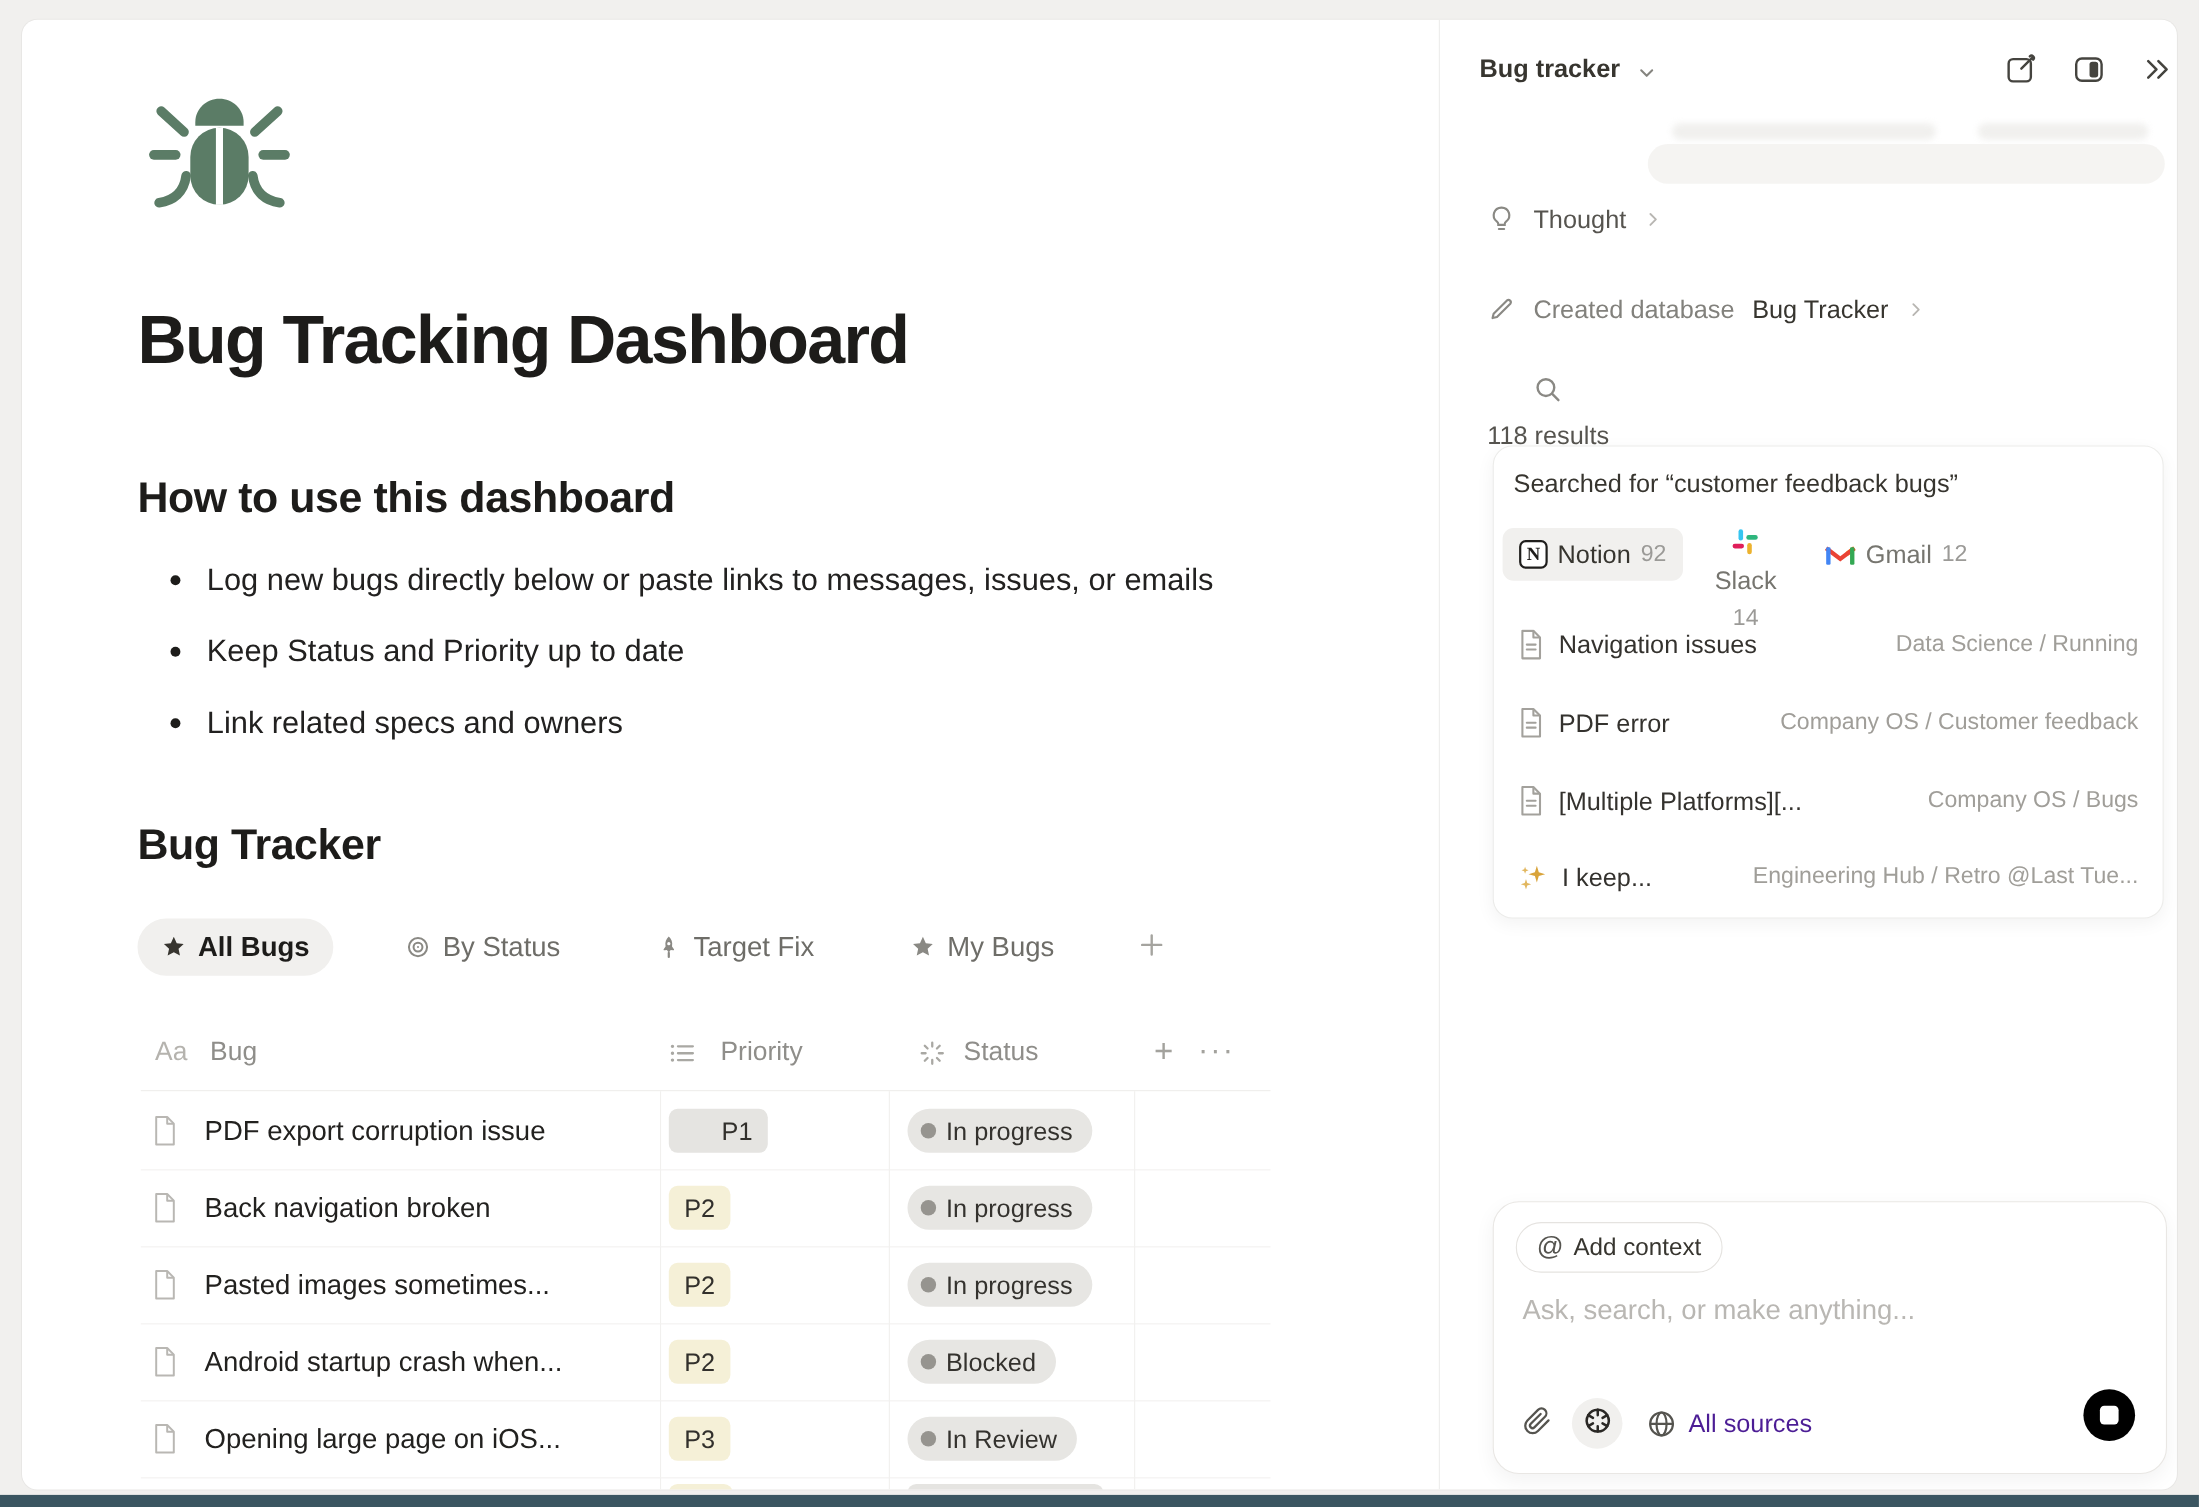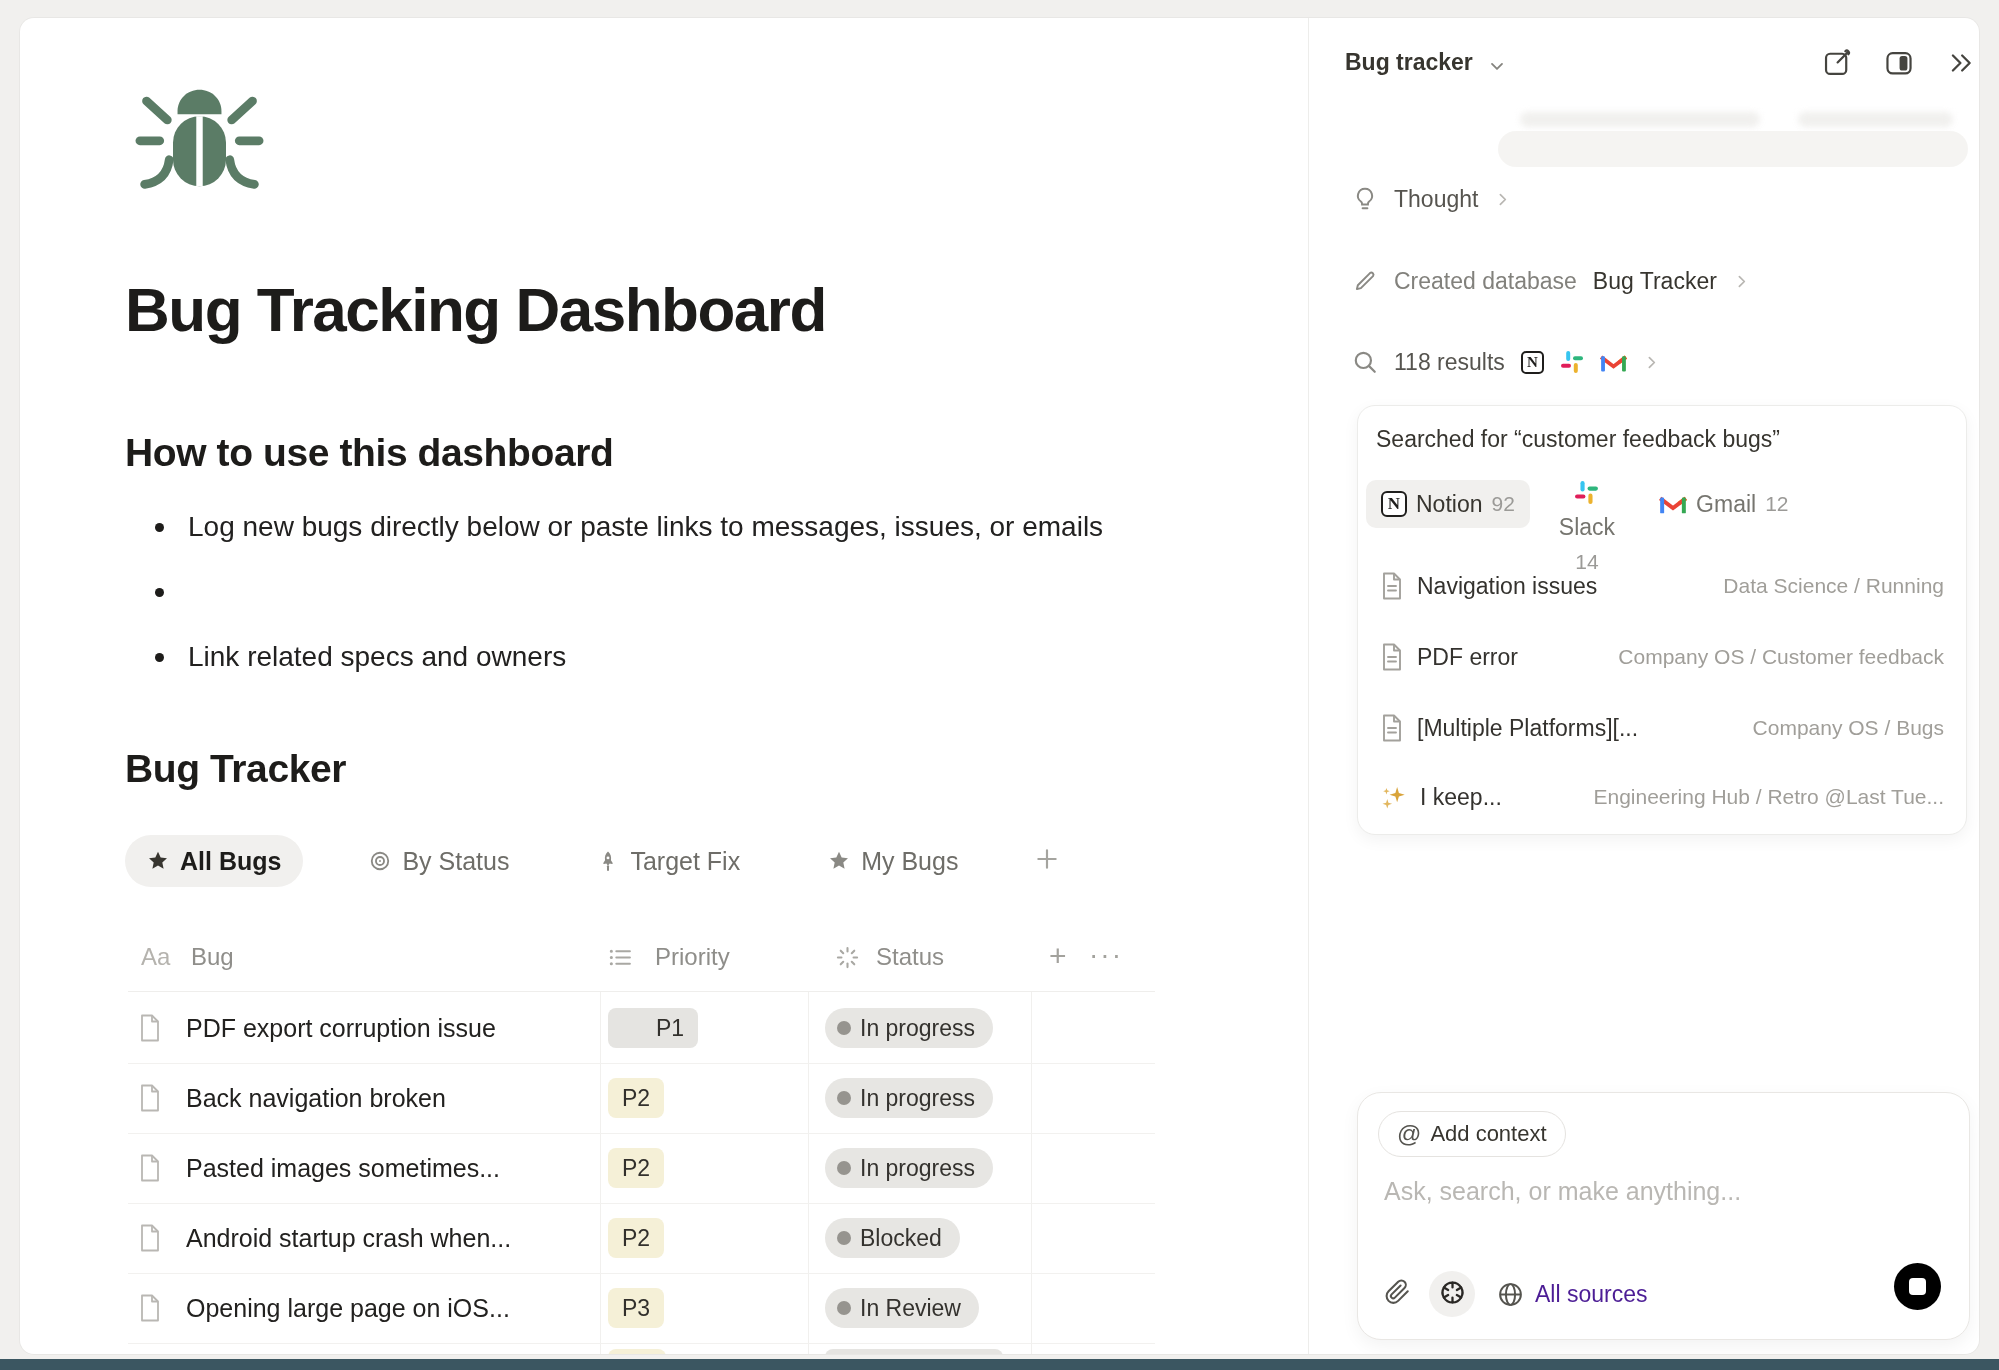--- a/index.html
+++ b/index.html
@@ -121,20 +121,21 @@
 
     <div class="abs h2" style="left:105px;top:413px;">How to use this dashboard</div>
 
     <div class="abs" style="left:105px;top:489px;">
       <div class="bullet-row">
         <span class="bullet-dot"></span>
         <span class="bullet-text">Log new bugs directly below or paste links to messages, issues, or emails</span>
       </div>
       <div class="bullet-row">
         <span class="bullet-dot"></span>
+        <span class="bullet-text">Keep Status and Priority up to date</span>
       </div>
       <div class="bullet-row">
         <span class="bullet-dot"></span>
         <span class="bullet-text">Link related specs and owners</span>
       </div>
     </div>
 
     <div class="abs h2" style="left:105px;top:729px;">Bug Tracker</div>
 
     <div class="abs tabs" style="left:105px;top:817px;">
@@ -348,21 +349,21 @@
           </svg>
       </span>
       <span class="act-label dim">Created database</span>
       <span class="act-strong">Bug Tracker</span>
       <span class="chev">
         <svg width="17" height="17" viewBox="0 0 24 24" fill="none" stroke="currentColor" stroke-width="2.4" stroke-linecap="round" stroke-linejoin="round">
             <path d="M9 5l7 7-7 7"></path>
           </svg>
       </span>
     </div>
-    <div class="act-row" style="left:1332px;top:323px;">
+    <div class="act-row" style="left:1332px;top:323px;flex-direction:column;">
       <span class="act-icon">
         <svg width="26" height="26" viewBox="0 0 24 24" fill="none" stroke="currentColor" stroke-width="2" stroke-linecap="round">
             <circle cx="10.5" cy="10.5" r="7"></circle>
             <path d="M15.8 15.8l5.2 5.2"></path>
           </svg>
       </span>
       <span class="act-label">118 results</span>
       <span class="notion-badge small">N</span>
       <span style="display:flex;">
         <svg width="24" height="24" viewBox="0 0 24 24">

